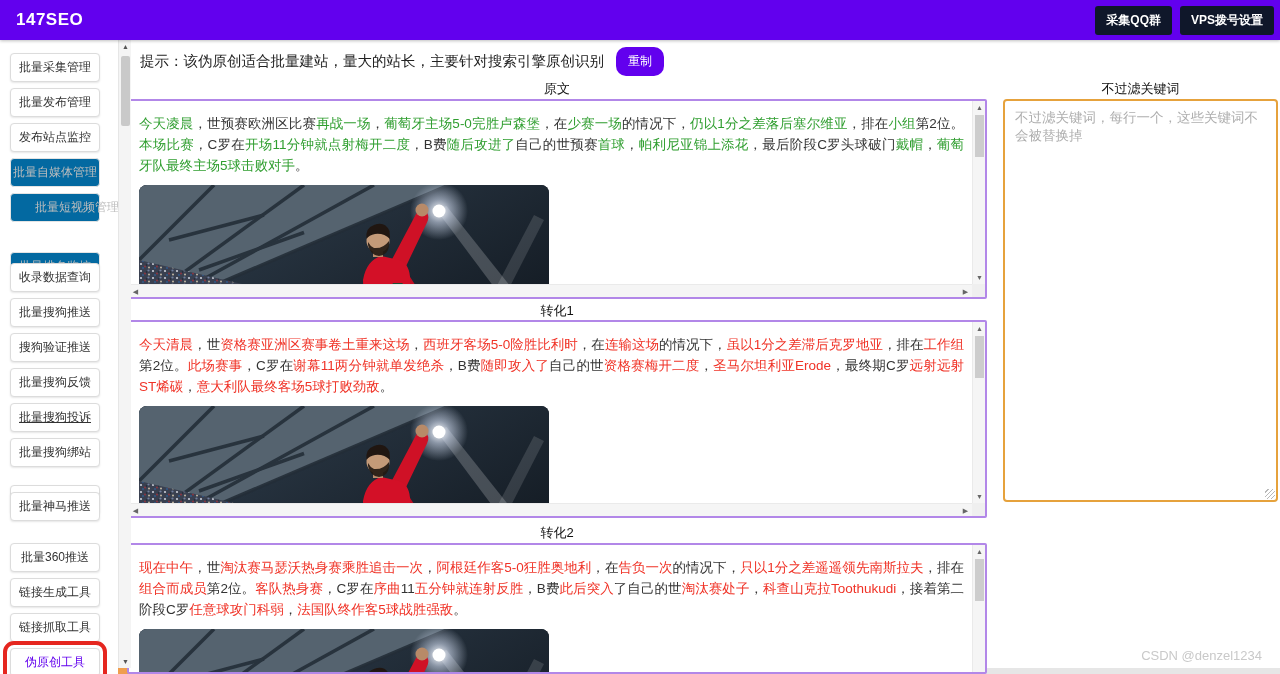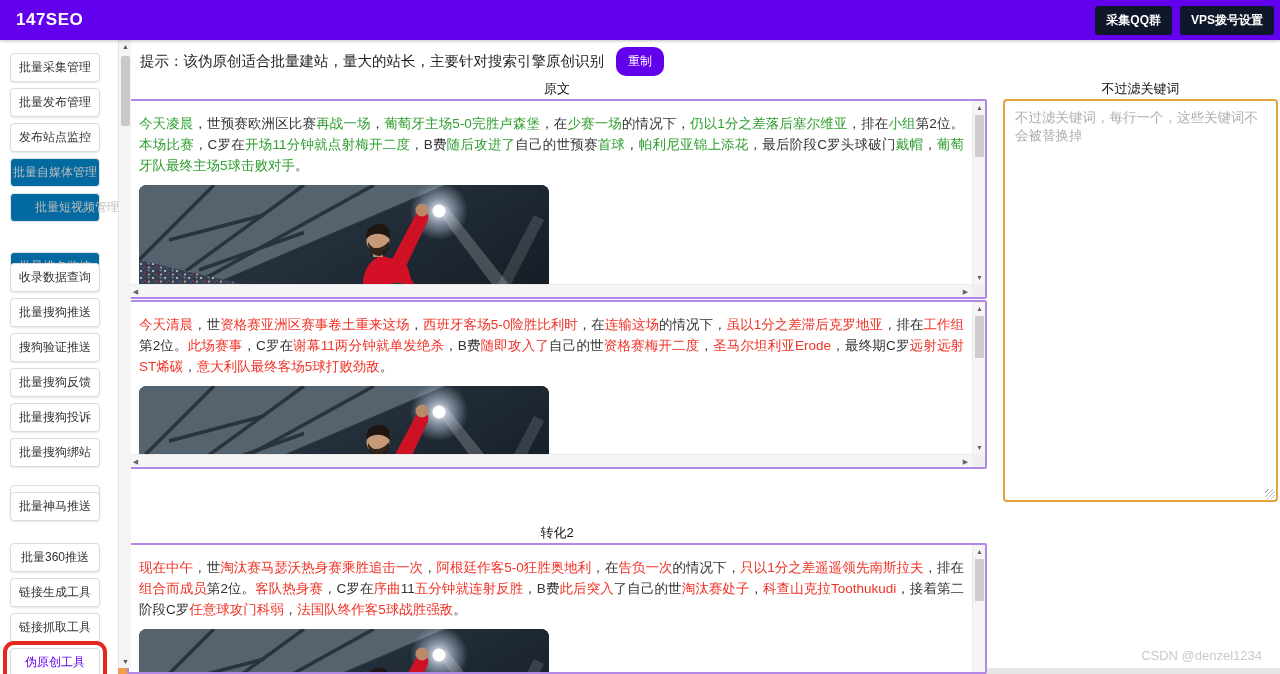--- a/index.html
+++ b/index.html
@@ -35,21 +35,21 @@
   .redo-btn{background:#6200ee;color:#fff;font-size:12px;border:none;border-radius:10px;
             padding:6px 12px;cursor:pointer;font-family:inherit}
 
   
   .sec-label{position:absolute;left:127px;width:860px;text-align:center;font-size:13px;color:#111;z-index:3}
 
   
   .panel{position:absolute;left:127px;width:860px;background:#fff;border:2px solid #b287e8;
          border-radius:2px;box-sizing:border-box;overflow:hidden;z-index:3}
   #panel1{top:99px;height:200px}
-  #panel2{top:300px;height:169px}
+  #panel2{top:320px;height:198px}
   #panel3{top:543px;height:131px}
   .panel-body{position:absolute;top:0;left:0;right:13px;bottom:13px;padding:12px 8px 0 10px;
               overflow:hidden;font-size:13.5px;line-height:21px;color:#333;text-align:justify}
   #panel3 .panel-body{bottom:0}
   .seg-g{color:#2f9e2f}
   .seg-r{color:#f03226}
   .seg-k{color:#333}
 
   .photo{width:410px;height:240px;border-radius:8px;overflow:hidden;margin-top:9px;background:#10161e}
   .photo svg{display:block;width:100%;height:100%}
@@ -90,21 +90,21 @@
     <div class="sb-item" style="top: 13px;">批量采集管理</div>
     <div class="sb-item" style="top: 48px;">批量发布管理</div>
     <div class="sb-item" style="top: 83px;">发布站点监控</div>
     <div class="sb-item disabled" style="top: 118px;">批量自媒体管理</div>
     <div class="sb-item disabled" style="top: 153px; padding-left: 44px;">批量短视频管理</div>
     <div class="sb-item disabled" style="top: 176px; margin-top: 36px;">批量排名监控</div>
     <div class="sb-item" style="top: 223px;">收录数据查询</div>
     <div class="sb-item" style="top: 258px;">批量搜狗推送</div>
     <div class="sb-item" style="top: 293px;">搜狗验证推送</div>
     <div class="sb-item" style="top: 328px;">批量搜狗反馈</div>
-    <div class="sb-item" style="top: 363px;">批量搜狗投诉</div>
+    <div class="sb-item" style="top: 363px; text-decoration: underline;">批量搜狗投诉</div>
     <div class="sb-item" style="top: 398px;">批量搜狗绑站</div>
     <div class="sb-item" style="top: 445px;">百度API推送</div>
     <div class="sb-item" style="top: 452px;">批量神马推送</div>
     <div class="sb-item" style="top: 503px;">批量360推送</div>
     <div class="sb-item" style="top: 538px;">链接生成工具</div>
     <div class="sb-item" style="top: 573px;">链接抓取工具</div>
     <div class="sb-item active" style="top: 608px;">伪原创工具</div>
   </div>
 
 <div class="vscroll-main">

